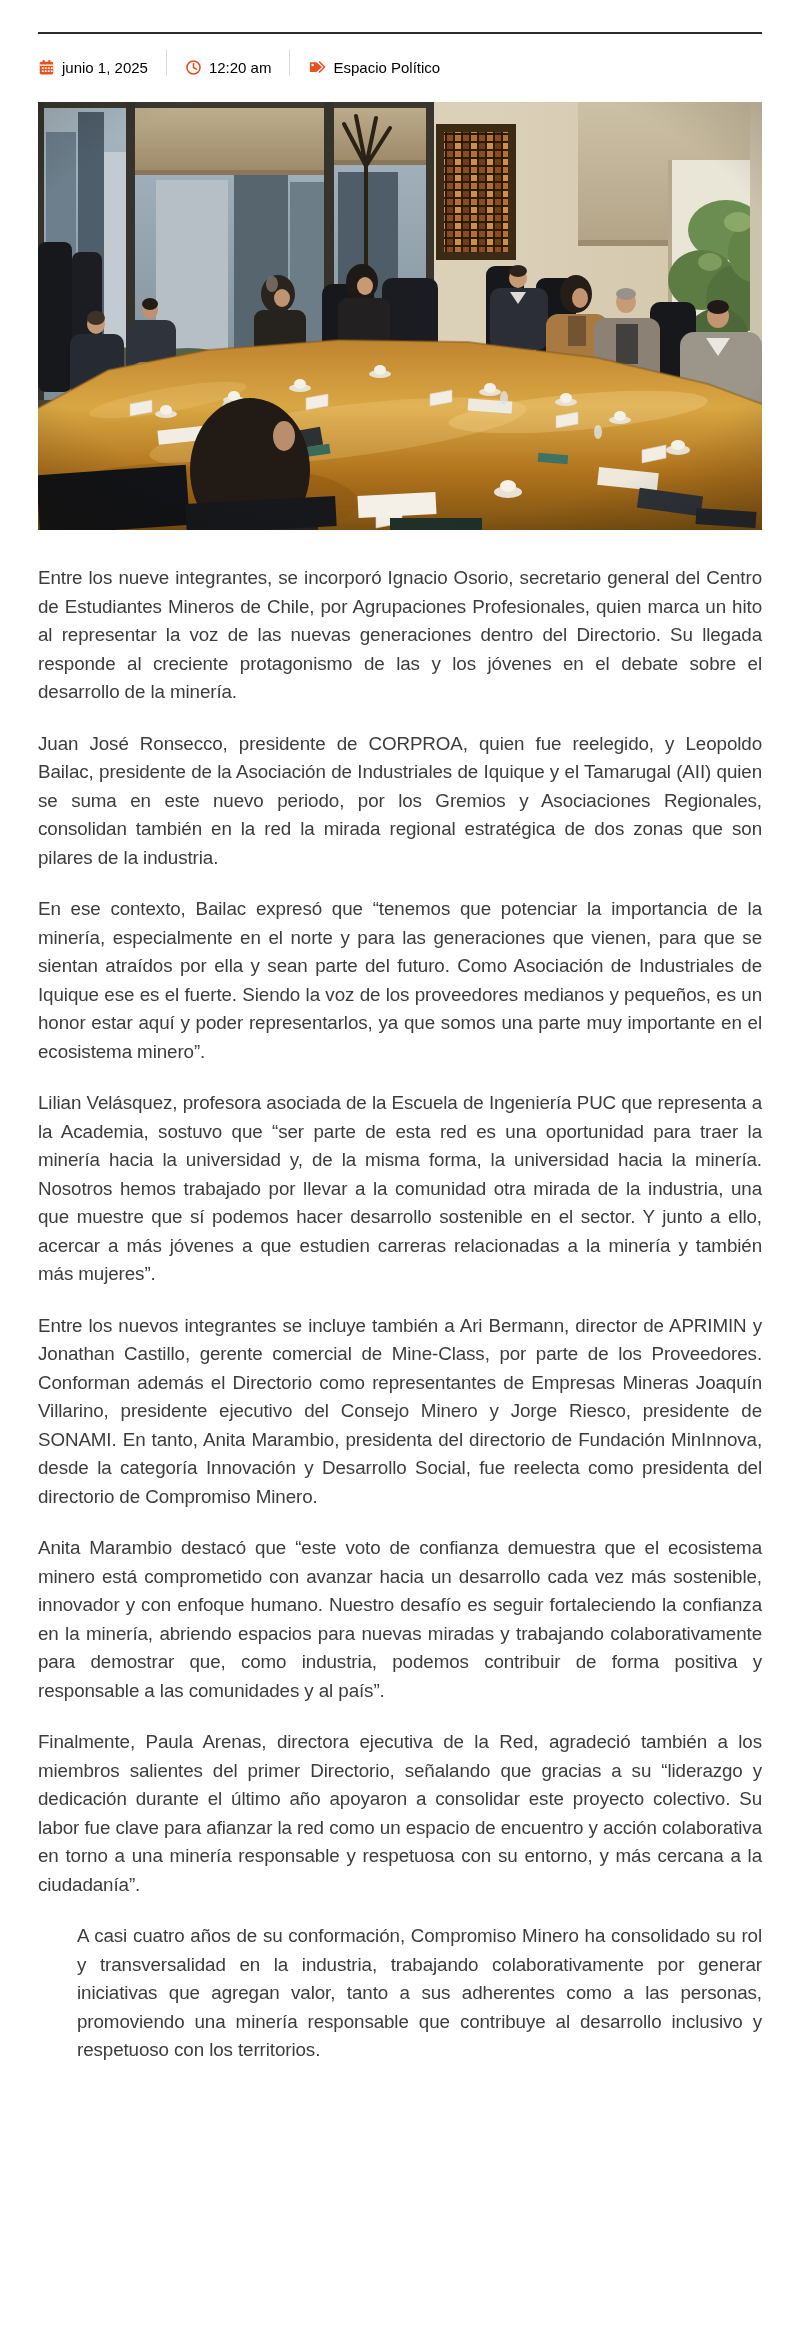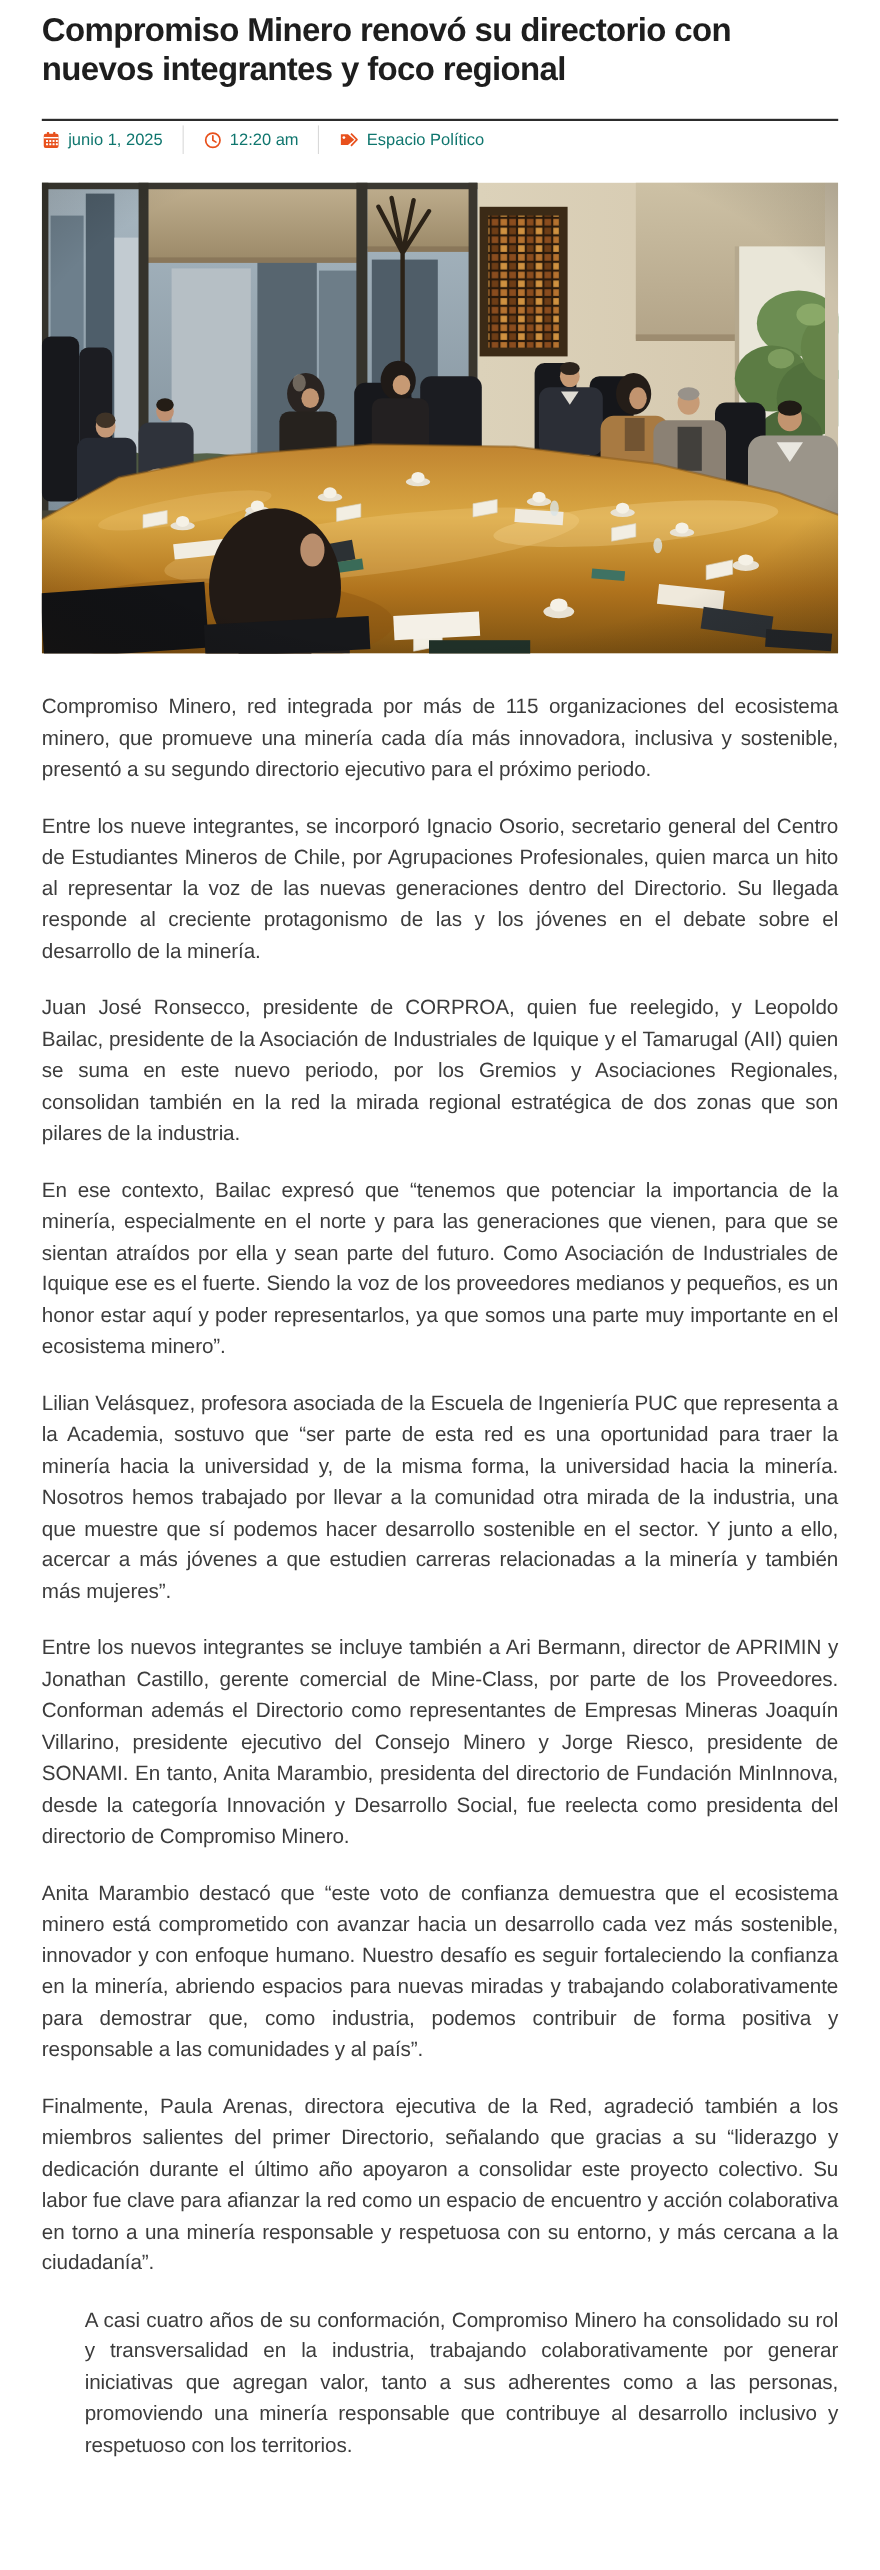--- a/index.html
+++ b/index.html
@@ -6,21 +6,21 @@
   body { width:800px; min-height:2336px; font-family:"Liberation Sans", sans-serif; }
   .page { width:724px; padding:6px 38px 40px 38px; }
 
   .title {
     margin:0; padding-top:4px;
     font-size:30px; line-height:36px; font-weight:bold;
     letter-spacing:-0.6px; color:#1e1e1e;
   }
   .title-divider { border:none; border-top:2px solid #2c2c2c; margin:26px 0 0 0; }
 
-  .meta { display:flex; align-items:center; margin-top:4px; font-size:15px; color:#0f766e; }
+  .meta { display:flex; align-items:flex-end; margin-top:16px; font-size:15px; color:#000000; }
   .meta-item { display:inline-flex; align-items:center; gap:7px; white-space:nowrap; }
   .meta-item svg { display:block; }
   .meta-sep { width:1px; height:26px; background:#d9d9d9; margin:0 18px; }
   .meta-link { cursor:pointer; }
 
   .photo { margin:26px 0 0 0; height:428px; }
   .photo svg { display:block; width:100%; height:100%; }
 
   .body { margin-top:34px; }
   .body p {
@@ -29,21 +29,20 @@
     color:#3c3c3c; text-align:justify;
   }
   .body p:last-child { margin-bottom:0;margin-left:39px; }
 </style>
 </head>
 <body>
 
 <div class="page">
   <article>
 
-    <h1 class="title">Compromiso Minero renovó su directorio con nuevos integrantes y foco regional</h1>
 
     <hr class="title-divider">
 
     <div class="meta">
       <span class="meta-item">
         <svg width="17" height="17" viewBox="0 0 24 24">
           <rect x="6.5" y="1.5" width="3" height="5" rx="1" fill="#e8511d"></rect>
           <rect x="14.5" y="1.5" width="3" height="5" rx="1" fill="#e8511d"></rect>
           <rect x="2.5" y="3.8" width="19" height="18" rx="2.4" fill="#e8511d"></rect>
           <rect x="2.5" y="7.8" width="19" height="1.8" fill="#ffffff"></rect>
@@ -262,21 +261,20 @@
         <ellipse cx="246" cy="334" rx="11" ry="15" fill="#b98e6d"></ellipse>
         <rect x="150" y="408" width="130" height="20" fill="#26221f"></rect>
         <rect x="0" y="368" width="150" height="60" fill="#121316" transform="rotate(-4 75 398)"></rect>
         <rect x="148" y="398" width="150" height="30" fill="#17181b" transform="rotate(-3 223 413)"></rect>
 
         <rect x="0" y="0" width="724" height="428" fill="url(#vign)"></rect>
       </svg>
     </figure>
 
     <div class="body">
-      <p>Compromiso Minero, red integrada por más de 115 organizaciones del ecosistema minero, que promueve una minería cada día más innovadora, inclusiva y sostenible, presentó a su segundo directorio ejecutivo para el próximo periodo.</p>
       <p>Entre los nueve integrantes, se incorporó Ignacio Osorio, secretario general del Centro de Estudiantes Mineros de Chile, por Agrupaciones Profesionales, quien marca un hito al representar la voz de las nuevas generaciones dentro del Directorio. Su llegada responde al creciente protagonismo de las y los jóvenes en el debate sobre el desarrollo de la minería.</p>
       <p>Juan José Ronsecco, presidente de CORPROA, quien fue reelegido, y Leopoldo Bailac, presidente de la Asociación de Industriales de Iquique y el Tamarugal (AII) quien se suma en este nuevo periodo, por los Gremios y Asociaciones Regionales, consolidan también en la red la mirada regional estratégica de dos zonas que son pilares de la industria.</p>
       <p>En ese contexto, Bailac expresó que “tenemos que potenciar la importancia de la minería, especialmente en el norte y para las generaciones que vienen, para que se sientan atraídos por ella y sean parte del futuro. Como Asociación de Industriales de Iquique ese es el fuerte. Siendo la voz de los proveedores medianos y pequeños, es un honor estar aquí y poder representarlos, ya que somos una parte muy importante en el ecosistema minero”.</p>
       <p>Lilian Velásquez, profesora asociada de la Escuela de Ingeniería PUC que representa a la Academia, sostuvo que “ser parte de esta red es una oportunidad para traer la minería hacia la universidad y, de la misma forma, la universidad hacia la minería. Nosotros hemos trabajado por llevar a la comunidad otra mirada de la industria, una que muestre que sí podemos hacer desarrollo sostenible en el sector. Y junto a ello, acercar a más jóvenes a que estudien carreras relacionadas a la minería y también más mujeres”.</p>
       <p>Entre los nuevos integrantes se incluye también a Ari Bermann, director de APRIMIN y Jonathan Castillo, gerente comercial de Mine-Class, por parte de los Proveedores. Conforman además el Directorio como representantes de Empresas Mineras Joaquín Villarino, presidente ejecutivo del Consejo Minero y Jorge Riesco, presidente de SONAMI. En tanto, Anita Marambio, presidenta del directorio de Fundación MinInnova, desde la categoría Innovación y Desarrollo Social, fue reelecta como presidenta del directorio de Compromiso Minero.</p>
       <p>Anita Marambio destacó que “este voto de confianza demuestra que el ecosistema minero está comprometido con avanzar hacia un desarrollo cada vez más sostenible, innovador y con enfoque humano. Nuestro desafío es seguir fortaleciendo la confianza en la minería, abriendo espacios para nuevas miradas y trabajando colaborativamente para demostrar que, como industria, podemos contribuir de forma positiva y responsable a las comunidades y al país”.</p>
       <p>Finalmente, Paula Arenas, directora ejecutiva de la Red, agradeció también a los miembros salientes del primer Directorio, señalando que gracias a su “liderazgo y dedicación durante el último año apoyaron a consolidar este proyecto colectivo. Su labor fue clave para afianzar la red como un espacio de encuentro y acción colaborativa en torno a una minería responsable y respetuosa con su entorno, y más cercana a la ciudadanía”.</p>
       <p>A casi cuatro años de su conformación, Compromiso Minero ha consolidado su rol y transversalidad en la industria, trabajando colaborativamente por generar iniciativas que agregan valor, tanto a sus adherentes como a las personas, promoviendo una minería responsable que contribuye al desarrollo inclusivo y respetuoso con los territorios.</p>
     </div>
 

